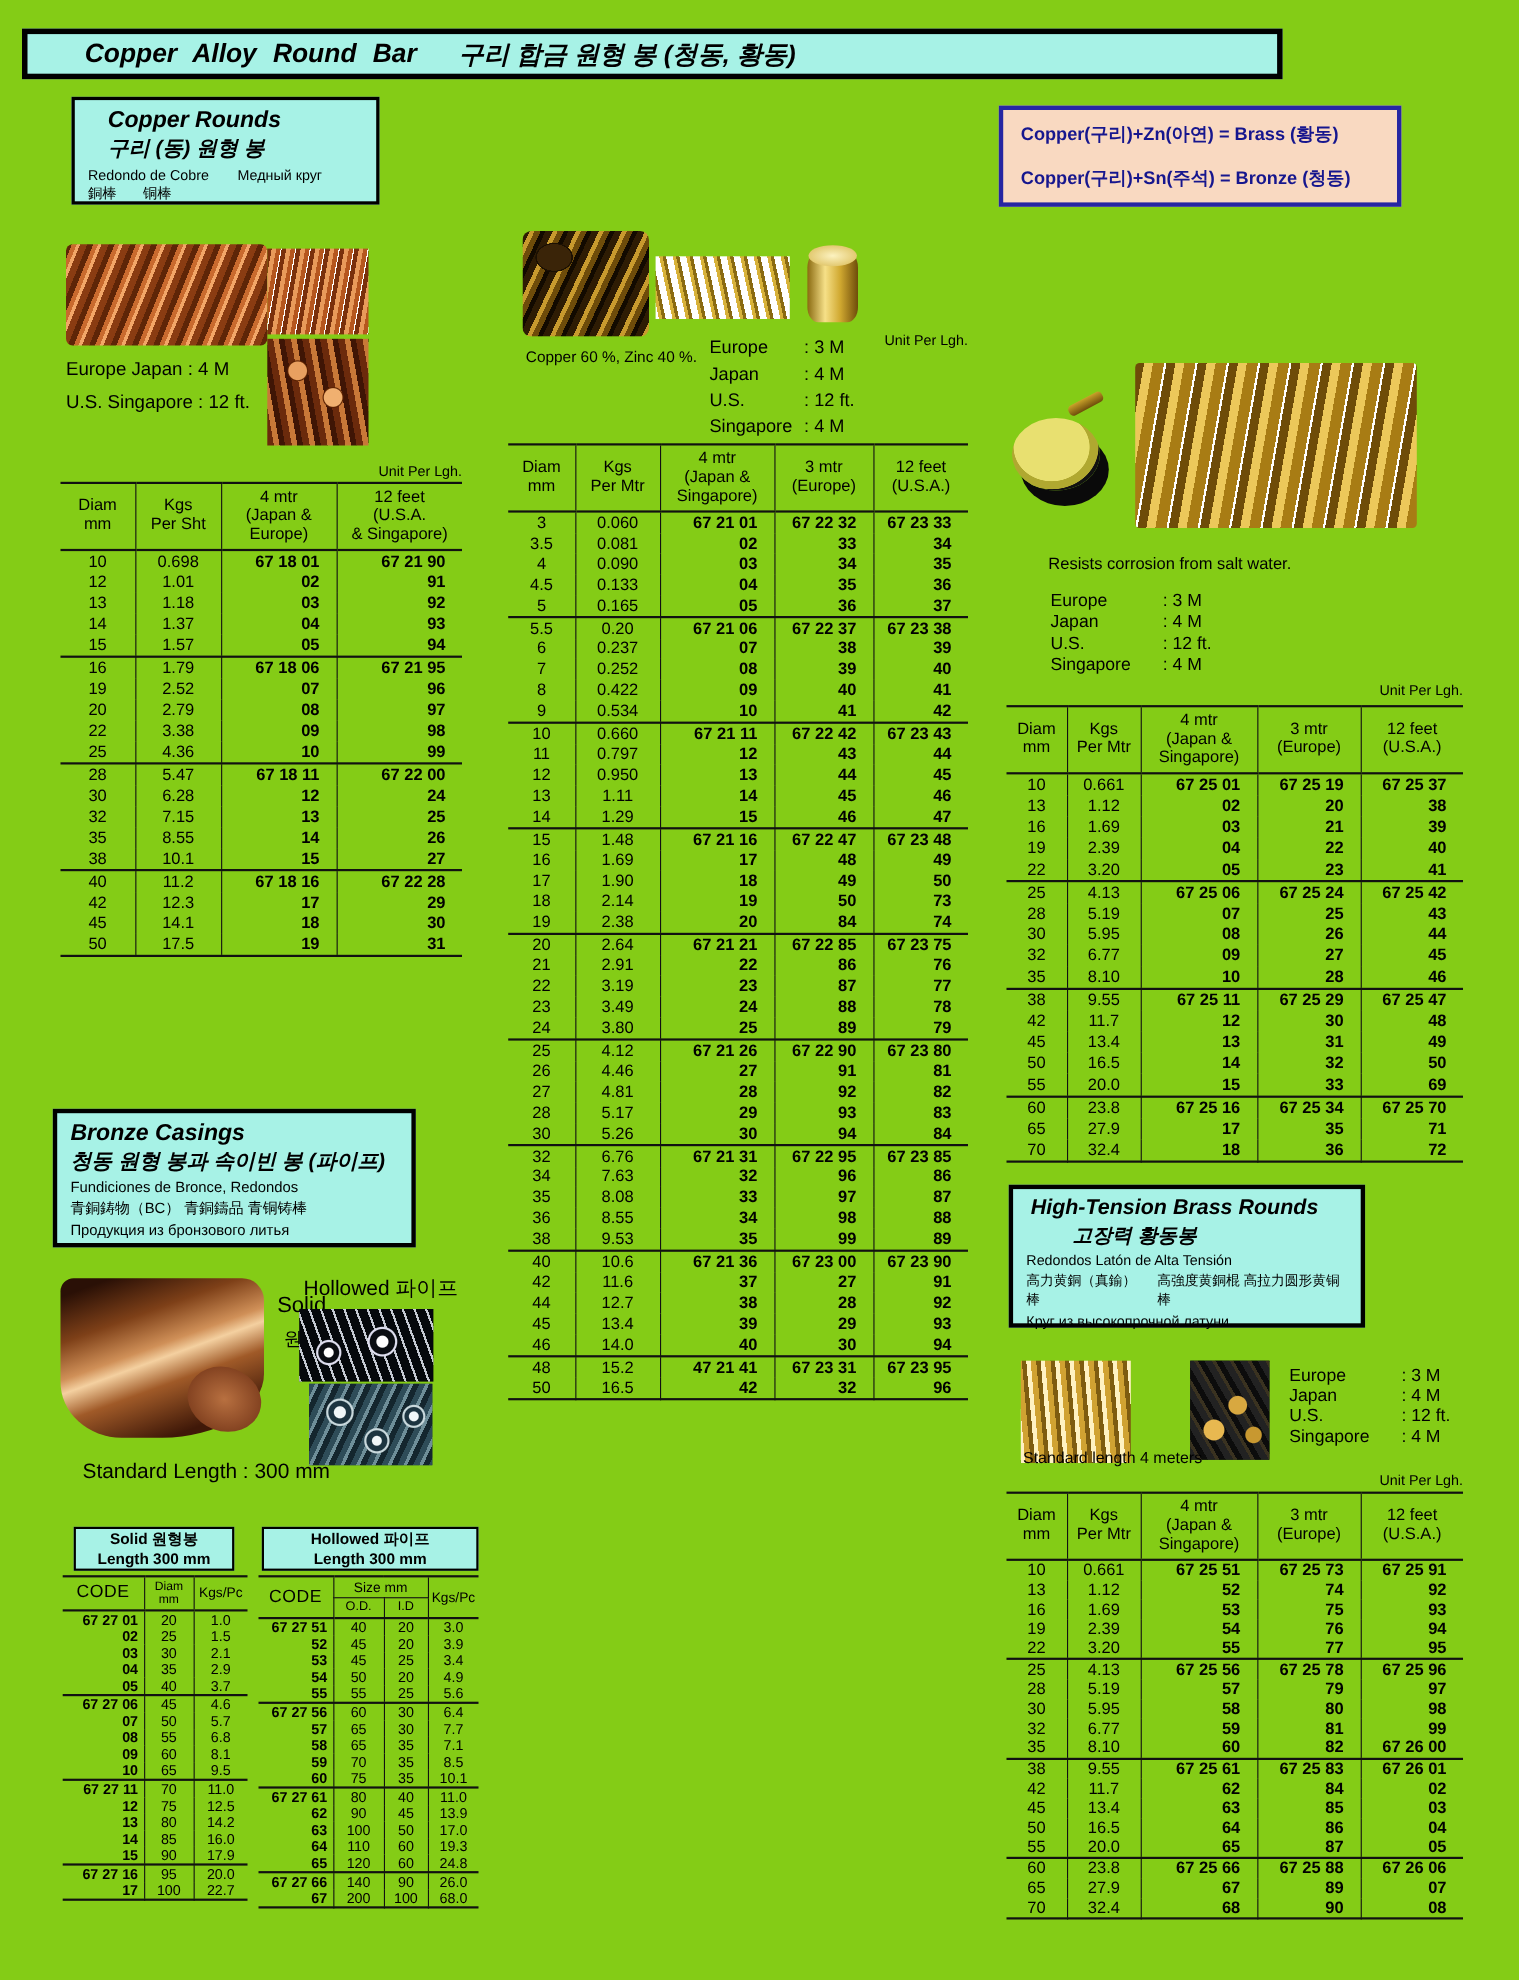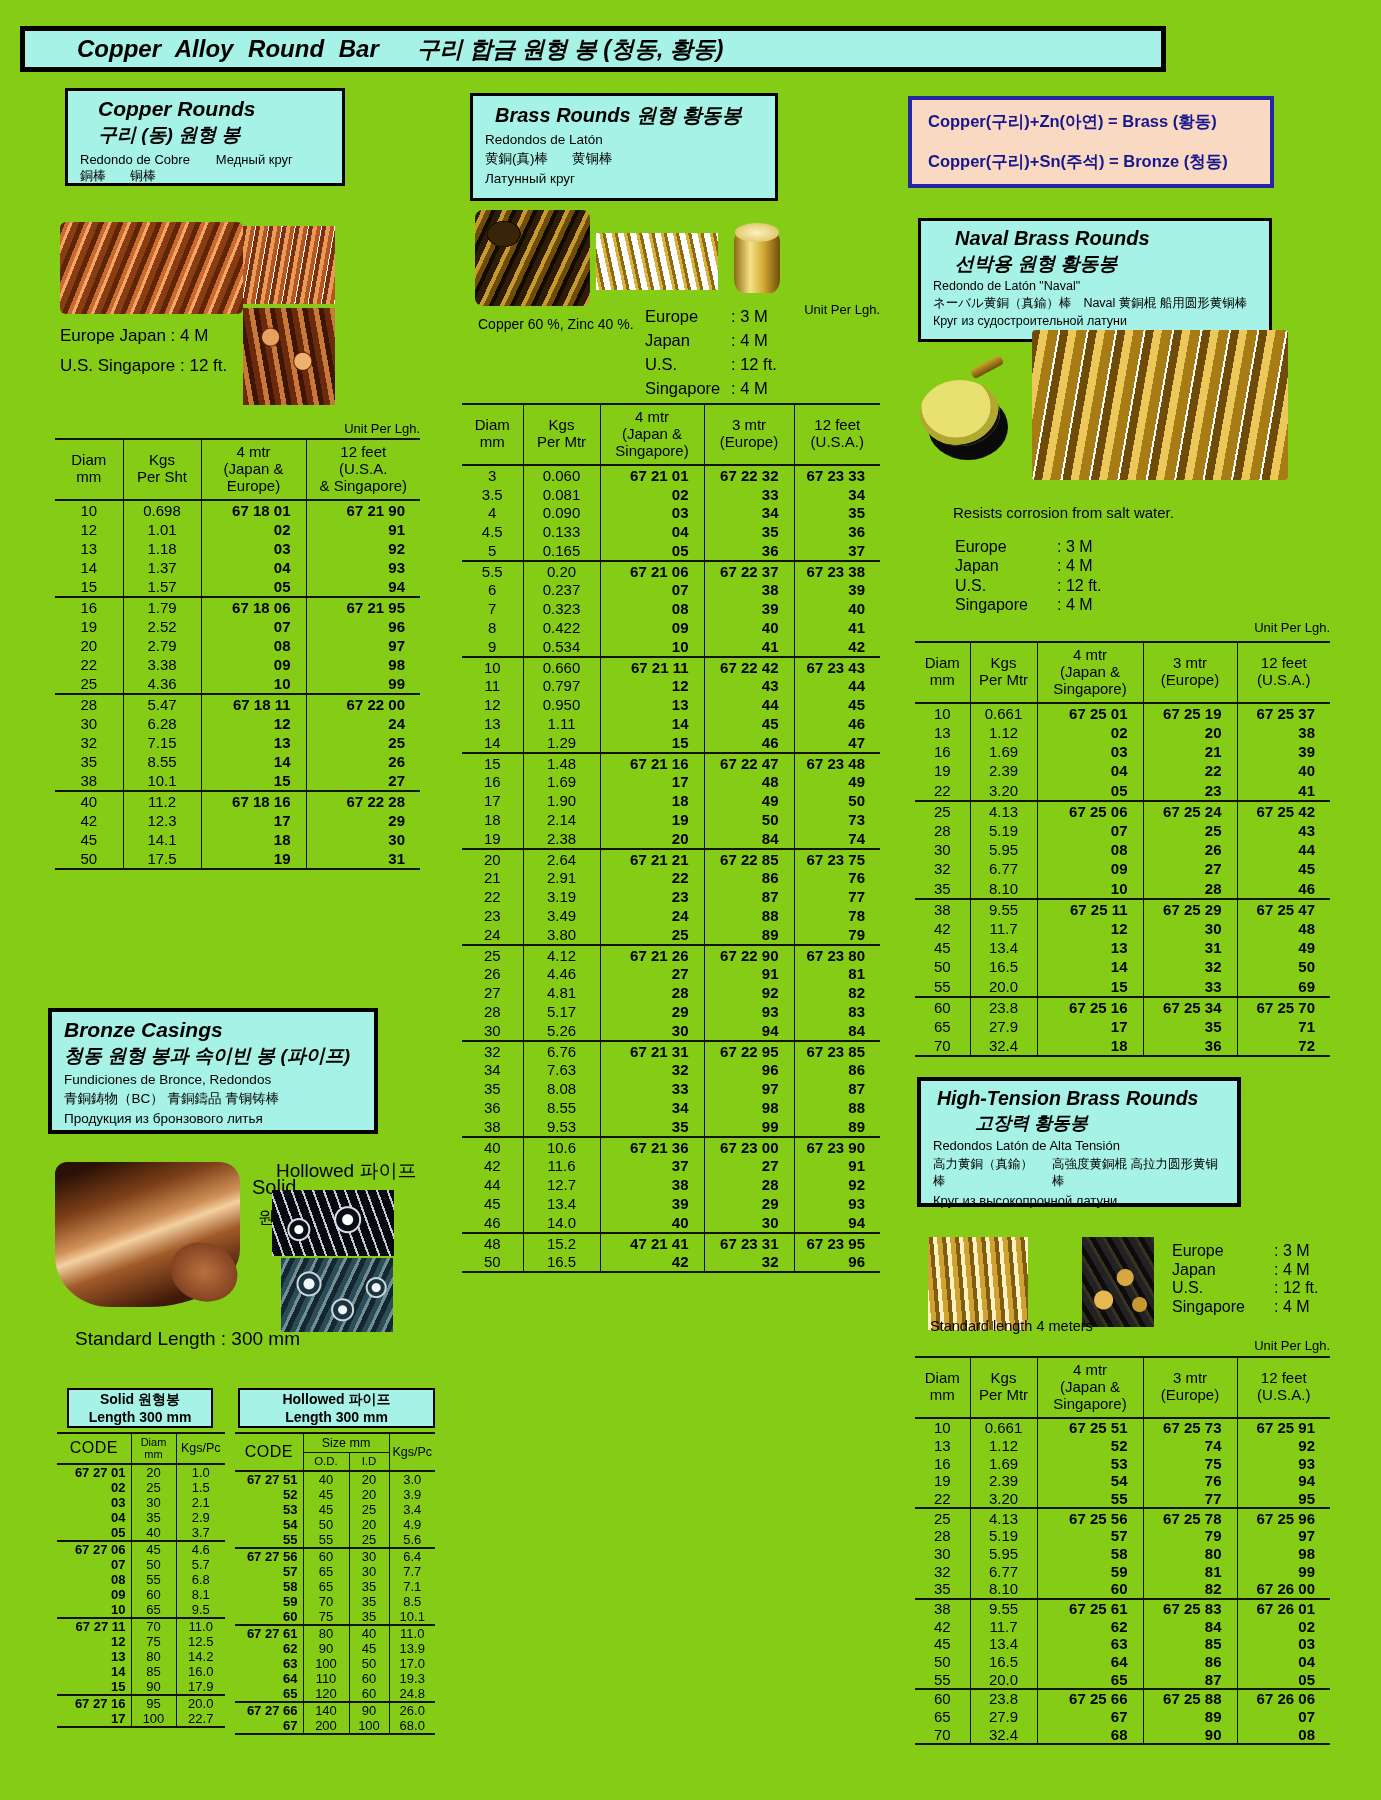--- a/index.html
+++ b/index.html
@@ -307,29 +307,20 @@
         </tr>
         <tr>
           <td>50</td>
           <td>17.5</td>
           <td>19</td>
           <td>31</td>
         </tr>
       </tbody>
     </table>
 
-  <div class="secbox brass-box">
-    <div class="sec-title">Brass Rounds  원형 황동봉</div>
-    <div class="sub">Redondos de Latón</div>
-    <div class="sub">
-      <span>黄銅(真)棒</span>
-      <span>黄铜棒</span>
-    </div>
-    <div class="sub">Латунный круг</div>
-  </div>
   <div class="photo ph-brass-dark"></div>
   <div class="photo ph-brass-sticks"></div>
   <div class="photo ph-brass-cyl"></div>
   <div class="txt" style="left:478px;top:316px;font-size:14px;">Copper 60 %, Zinc 40 %.</div>
   <div class="len-list ll-brass" style="left:645px;top:304px;">
       <div class="len-row">
         <span class="k">Europe</span>
         <span class="v">: 3 M</span>
       </div>
       <div class="len-row">
@@ -416,21 +407,21 @@
         </tr>
         <tr>
           <td>6</td>
           <td>0.237</td>
           <td>07</td>
           <td>38</td>
           <td>39</td>
         </tr>
         <tr>
           <td>7</td>
-          <td>0.323</td>
+          <td>0.252</td>
           <td>08</td>
           <td>39</td>
           <td>40</td>
         </tr>
         <tr>
           <td>8</td>
           <td>0.422</td>
           <td>09</td>
           <td>40</td>
           <td>41</td>
@@ -681,30 +672,20 @@
           <td>96</td>
         </tr>
       </tbody>
     </table>
 
   <div class="formula-box">
     <div>Copper(구리)+Zn(아연)  =  Brass (황동)</div>
     <div>Copper(구리)+Sn(주석)  =  Bronze (청동)</div>
   </div>
 
-  <div class="secbox naval-box">
-    <div class="sec-title">Naval Brass Rounds</div>
-    <div class="sec-ko">선박용 원형 황동봉</div>
-    <div class="sub">Redondo de Latón "Naval"</div>
-    <div class="sub">
-      <span>ネーバル黄銅（真鍮）棒</span>
-      <span>Naval 黄銅棍 船用圆形黄铜棒</span>
-    </div>
-    <div class="sub">Круг из судостроительной латуни</div>
-  </div>
   <div class="photo ph-naval-disc"></div>
   <div class="photo ph-naval-rods"></div>
   <div class="txt" style="left:953px;top:504px;font-size:15px;">Resists corrosion from  salt water.</div>
   <div class="len-list ll-naval" style="left:955px;top:537px;">
       <div class="len-row">
         <span class="k">Europe</span>
         <span class="v">: 3 M</span>
       </div>
       <div class="len-row">
         <span class="k">Japan</span>

